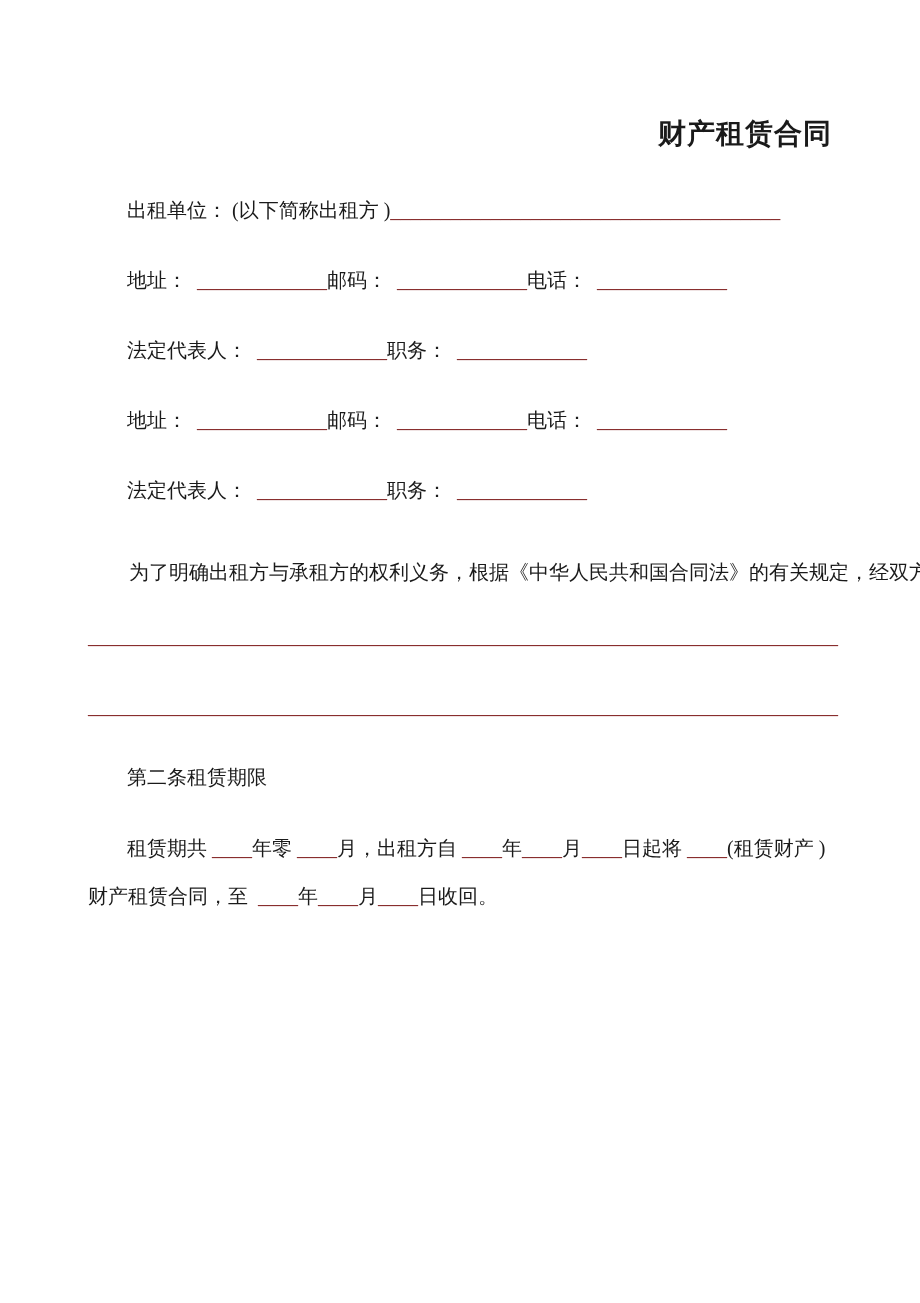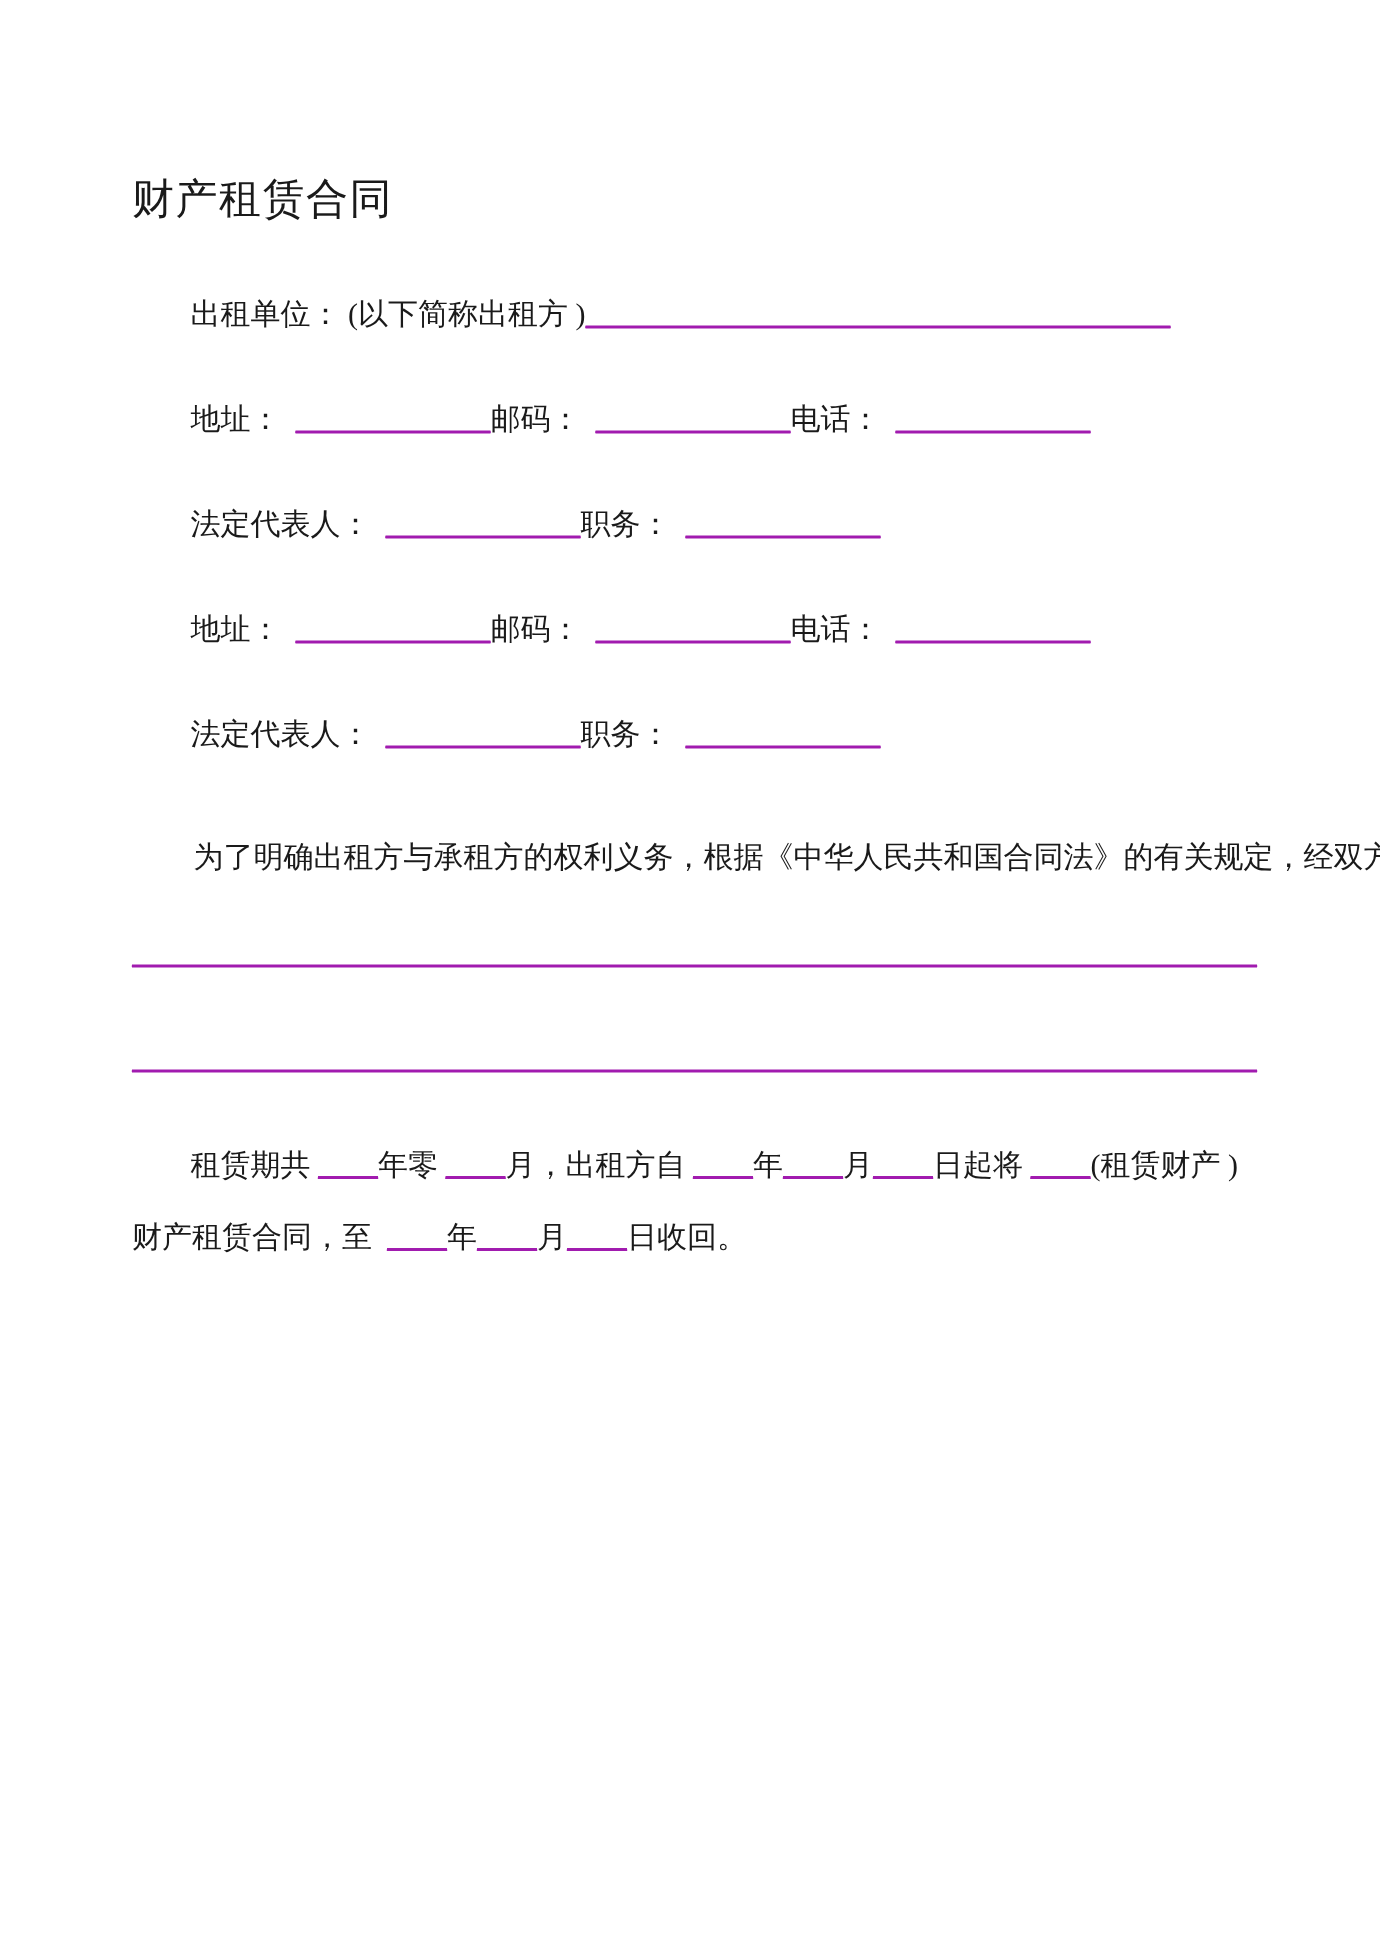--- a/index.html
+++ b/index.html
@@ -8,34 +8,34 @@
     width:920px; height:1303px;
     background:#ffffff;
     font-family:"Liberation Serif","DejaVu Serif",serif;
     color:#1a1a1a;
     padding:110px 88px 0 88px;
     overflow:hidden;
     position:relative;
   }
   .doc-title {
     font-size:28px;
-    font-weight:normal;
-    text-align:left;
+    font-weight:bold;
+    text-align:right;
     line-height:48px;
     letter-spacing:1px;
     white-space:pre;
   }
   .line {
     font-size:20px;
     line-height:48px;
     height:48px;
     white-space:pre;
   }
   .seg-text { white-space:pre; }
-  .seg-blank { white-space:pre; letter-spacing:0; color:#a21caf;text-decoration:underline; }
+  .seg-blank { white-space:pre; letter-spacing:0; color:#7f1d1d; }
 
   
   .line--lessor-unit-line, .line--lessor-contact-line, .line--lessor-rep-line,
   .line--lessee-unit-line, .line--lessee-contact-line, .line--lessee-rep-line,
   .line--article-1-line, .line--article-2-line, .line--term-line-1 {
     padding-left:39px;
   }
 
   
   .line--lessor-unit-line   { margin-top:28px; }
@@ -62,16 +62,17 @@
   <h1 class="doc-title">财产租赁合同</h1>
   <div>
       <div class="line line--lessor-unit-line"><span class="seg-text">出租单位： (以下简称出租方 )</span><span class="seg-blank">_______________________________________</span></div>
       <div class="line line--lessor-contact-line"><span class="seg-text">地址：  </span><span class="seg-blank">_____________</span><span class="seg-text">邮码：  </span><span class="seg-blank">_____________</span><span class="seg-text">电话：  </span><span class="seg-blank">_____________</span></div>
       <div class="line line--lessor-rep-line"><span class="seg-text">法定代表人：  </span><span class="seg-blank">_____________</span><span class="seg-text">职务：  </span><span class="seg-blank">_____________</span></div>
       <div class="line line--lessee-contact-line"><span class="seg-text">地址：  </span><span class="seg-blank">_____________</span><span class="seg-text">邮码：  </span><span class="seg-blank">_____________</span><span class="seg-text">电话：  </span><span class="seg-blank">_____________</span></div>
       <div class="line line--lessee-rep-line"><span class="seg-text">法定代表人：  </span><span class="seg-blank">_____________</span><span class="seg-text">职务：  </span><span class="seg-blank">_____________</span></div>
       <div class="line line--preamble"><span class="seg-text">为了明确出租方与承租方的权利义务，根据《中华人民共和国合同法》的有关规定，经双方充分协商，特订本合同，以便共同遵守。</span></div>
       <div class="line line--blank-line-1"><span class="seg-blank">___________________________________________________________________________</span></div>
       <div class="line line--blank-line-2"><span class="seg-blank">___________________________________________________________________________</span></div>
+      <div class="line line--article-2-line"><span class="seg-text">第二条租赁期限</span></div>
       <div class="line line--term-line-1"><span class="seg-text">租赁期共 </span><span class="seg-blank">____</span><span class="seg-text">年零 </span><span class="seg-blank">____</span><span class="seg-text">月，出租方自 </span><span class="seg-blank">____</span><span class="seg-text">年</span><span class="seg-blank">____</span><span class="seg-text">月</span><span class="seg-blank">____</span><span class="seg-text">日起将 </span><span class="seg-blank">____</span><span class="seg-text">(租赁财产 )</span></div>
       <div class="line line--term-line-2"><span class="seg-text">财产租赁合同，至  </span><span class="seg-blank">____</span><span class="seg-text">年</span><span class="seg-blank">____</span><span class="seg-text">月</span><span class="seg-blank">____</span><span class="seg-text">日收回。</span></div>
     </div>
 </div>
 
 </body></html>

